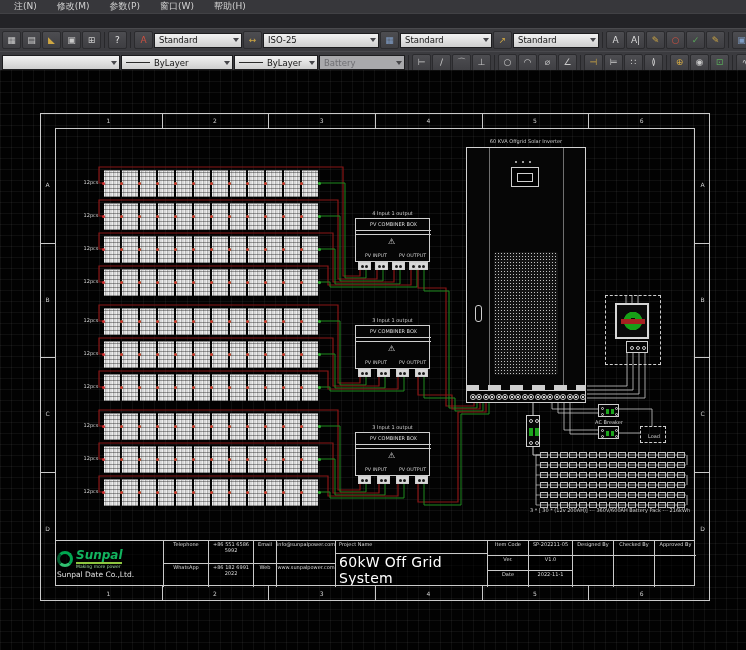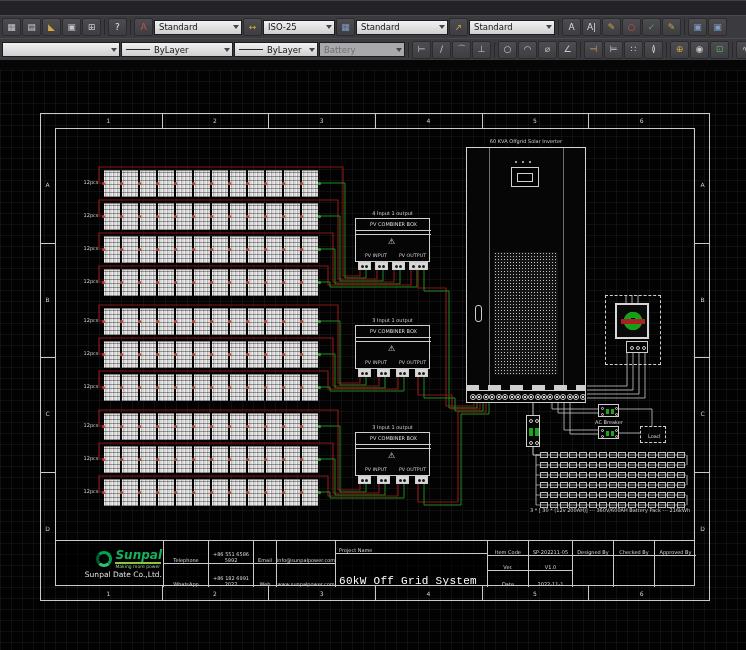--- a/index.html
+++ b/index.html
@@ -61,38 +61,45 @@
   .gendev{border:2px solid #d6d6d6;background:#0a0a0a;}
   .genring{border-radius:50%;background:radial-gradient(circle,#0a0a0a 0 3px,#17a017 3px 9px,#0a0a0a 9.5px);}
   .genband{background:#a62121;}
   .loadbox{border:1px dashed #cfcfcf;}
   .bcell{border:1px solid #b9b9b9;background:#0c0c0c;position:absolute;box-sizing:border-box;}
   .bcell::before,.bcell::after{content:"";position:absolute;top:-1.5px;width:1.5px;height:1.5px;background:#cfcfcf;border-radius:50%;}
   .bcell::before{left:1px;} .bcell::after{right:1px;}
   
   .tb{border:1px solid #c9c9c9;z-index:3;background:rgba(0,0,0,.55);}
   .tbc{position:absolute;border-right:1px solid #c9c9c9;border-bottom:1px solid #c9c9c9;box-sizing:border-box;
-    font-size:5px;color:#d9d9d9;display:flex;align-items:flex-end;justify-content:center;text-align:center;overflow:hidden;padding:0 1px;}
+    font-size:5px;color:#d9d9d9;display:flex;align-items:flex-start;justify-content:center;text-align:center;overflow:hidden;padding:0 1px;}
   .tbc.nb{border-bottom:none;} .tbc.nr{border-right:none;}
   .tbc.left{justify-content:flex-start;text-align:left;padding-left:3px;}
-  .proj-name{font-size:11px;color:#fff;letter-spacing:.3px;font-family:Liberation Mono, monospace;}
+  .proj-name{font-size:14px;color:#fff;letter-spacing:.3px;}
   .logo-cell{flex-direction:column;justify-content:center;gap:1px;}
   .logo-row{display:flex;align-items:center;gap:3px;}
   .logo-swirl{width:16px;height:16px;border-radius:50%;border:3px solid #00a650;border-left-color:#015c2f;border-bottom-color:#31c171;box-sizing:border-box;}
   .logo-word{display:flex;flex-direction:column;align-items:flex-start;}
   .logo-text{font-size:12px;font-style:italic;font-weight:bold;color:#12b45f;line-height:1;}
   .logo-underline{width:46px;height:1.5px;background:#8ec63f;margin-top:1px;}
   .logo-tag{font-size:4.5px;color:#9bd09b;}
   .company{font-size:7.5px;color:#e0e0e0;}
 </style>
 </head>
 <body>
 
 <div class="app">
 
+  <div class="menubar">
+    <span class="menu-item">注(N)</span>
+    <span class="menu-item">修改(M)</span>
+    <span class="menu-item">参数(P)</span>
+    <span class="menu-item">窗口(W)</span>
+    <span class="menu-item">帮助(H)</span>
+  </div>
 
   <div class="gapbar"></div>
 
   <div class="tbar r1" id="tbar1">
       <div class="tbtn">
         <span style="color: rgb(201, 201, 201);">▦</span>
       </div>
       <div class="tbtn">
         <span style="color: rgb(201, 201, 201);">▤</span>
       </div>
@@ -113,21 +120,21 @@
       <div class="tbtn">
         <span style="color: rgb(207, 80, 64);">A</span>
       </div>
       <div class="dd" style="width: 88px;">
         <span class="v">Standard</span>
         <div class="chev"></div>
       </div>
       <div class="tbtn">
         <span style="color: rgb(207, 167, 67);">↔</span>
       </div>
-      <div class="dd" style="width: 72px;">
+      <div class="dd" style="width: 116px;">
         <span class="v">ISO-25</span>
         <div class="chev"></div>
       </div>
       <div class="tbtn">
         <span style="color: rgb(127, 156, 196);">▦</span>
       </div>
       <div class="dd" style="width: 92px;">
         <span class="v">Standard</span>
         <div class="chev"></div>
       </div>

